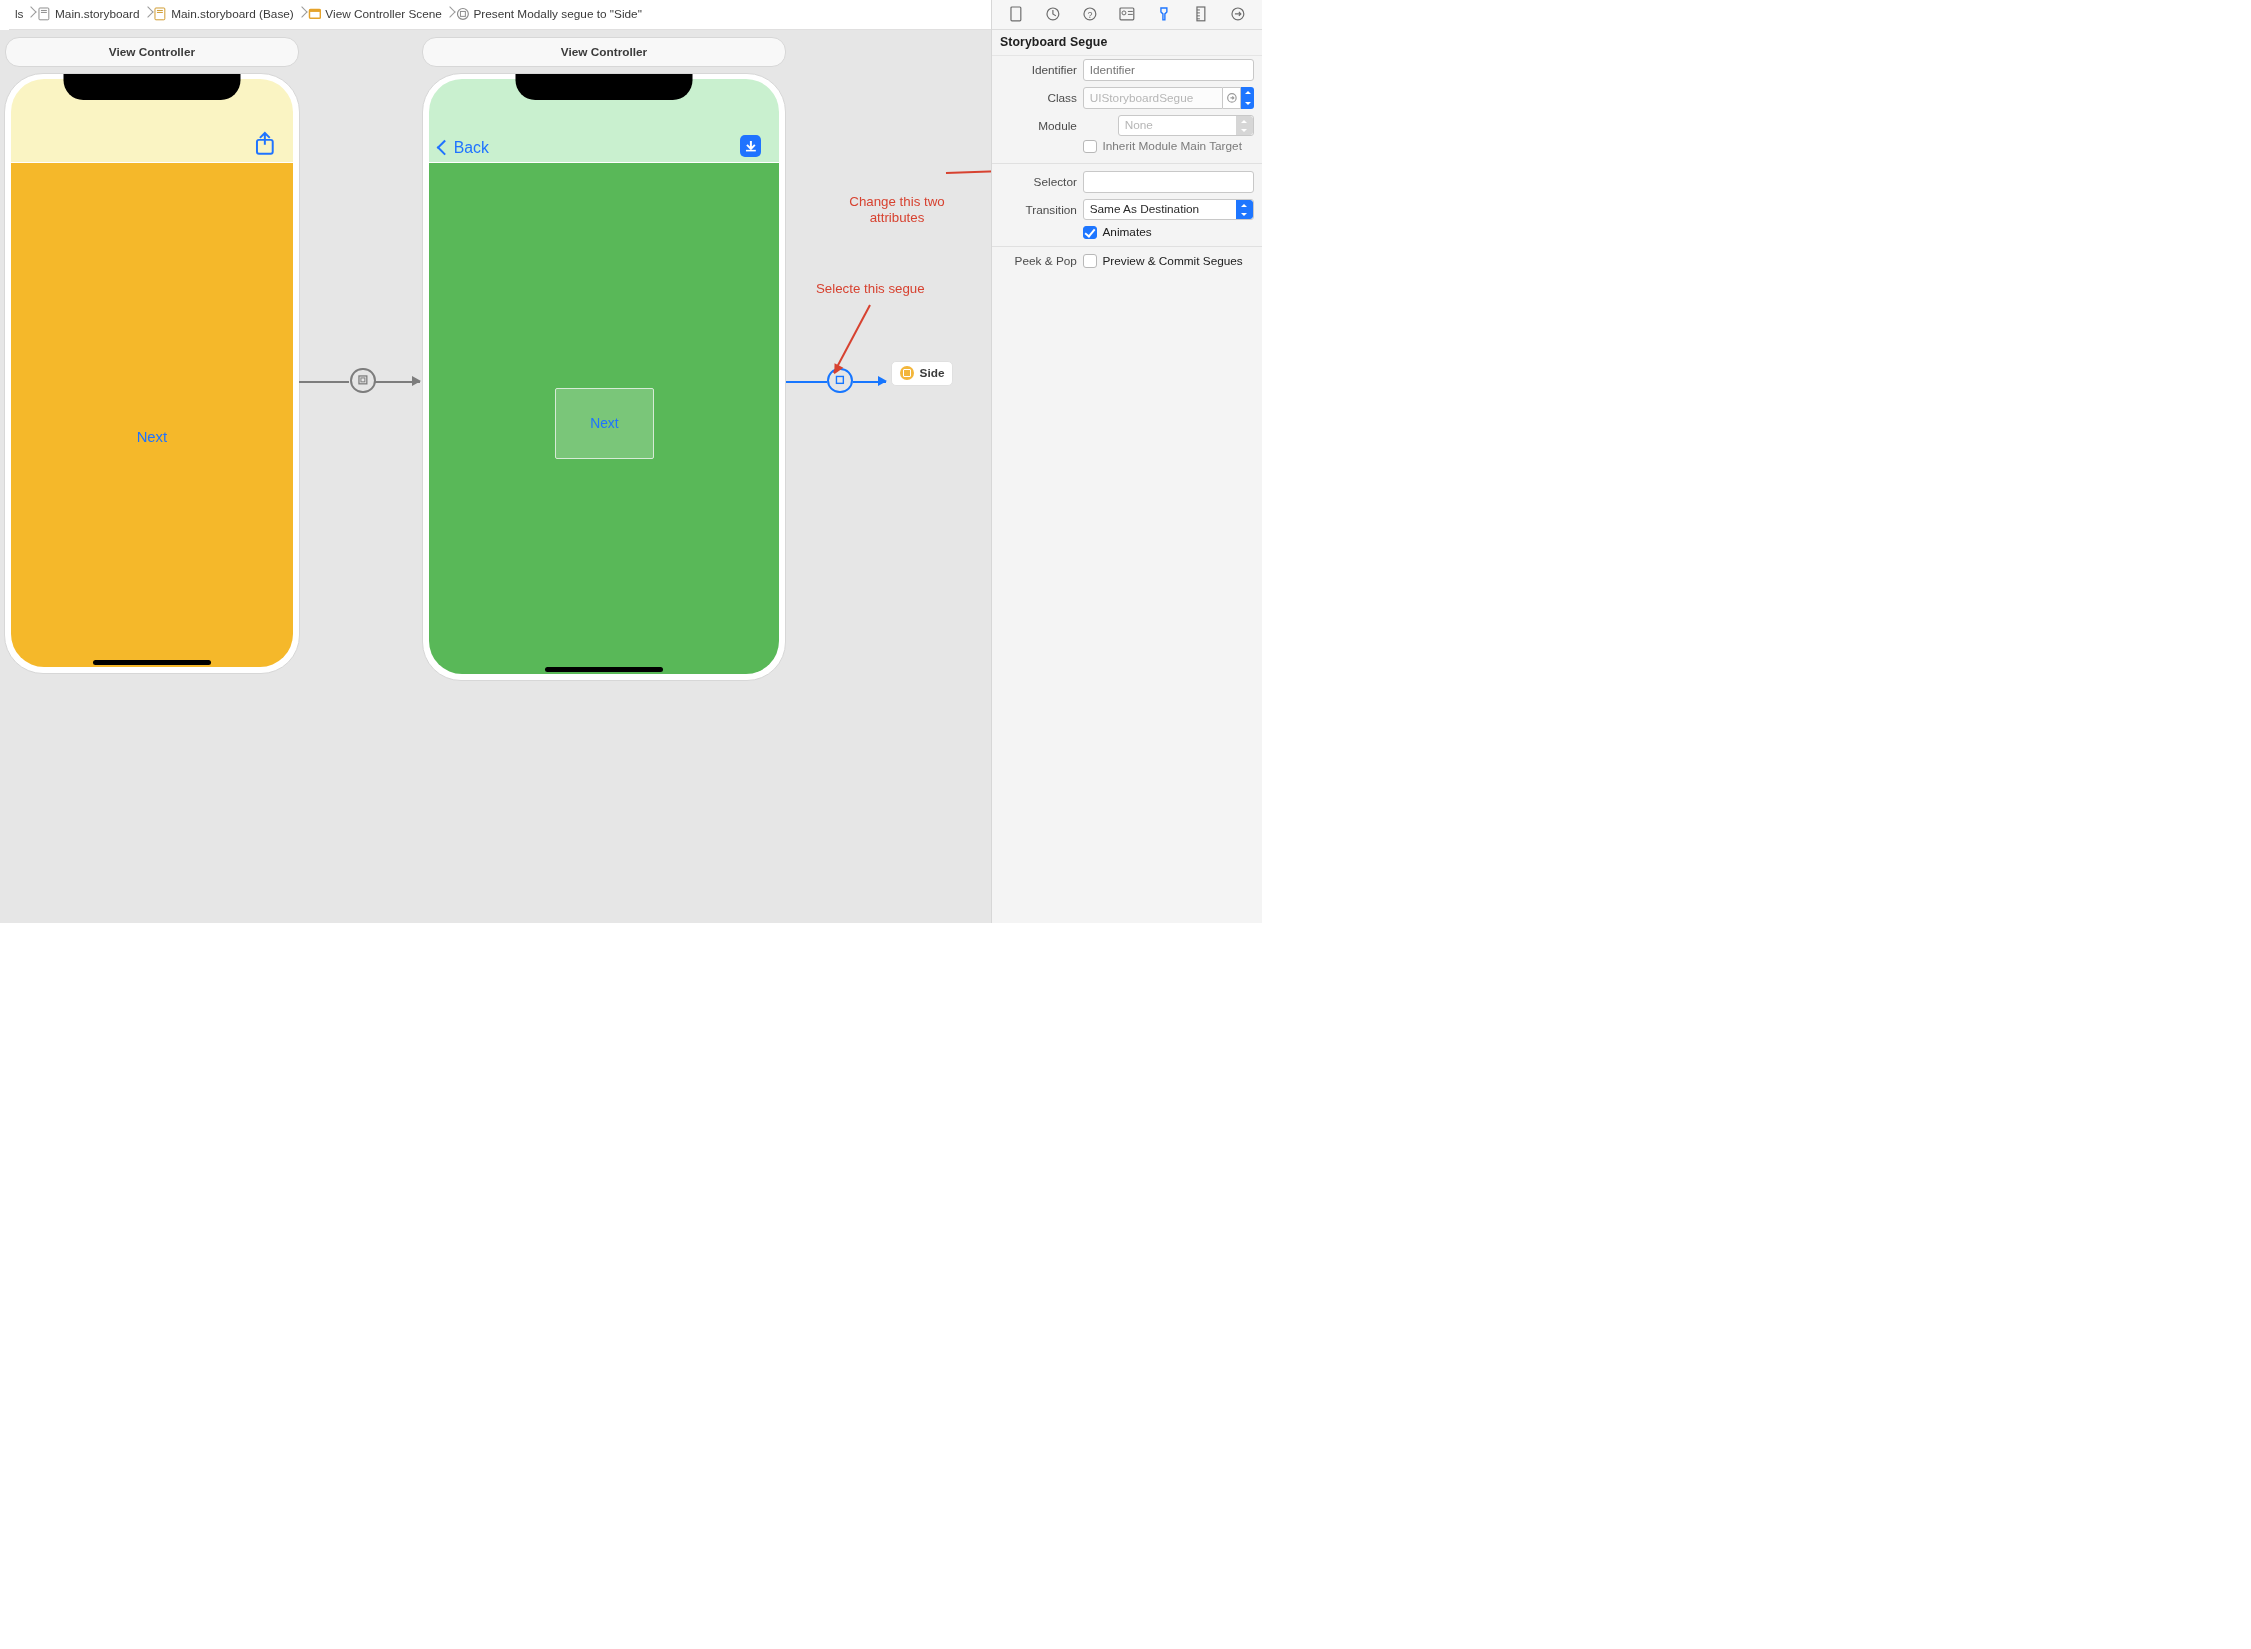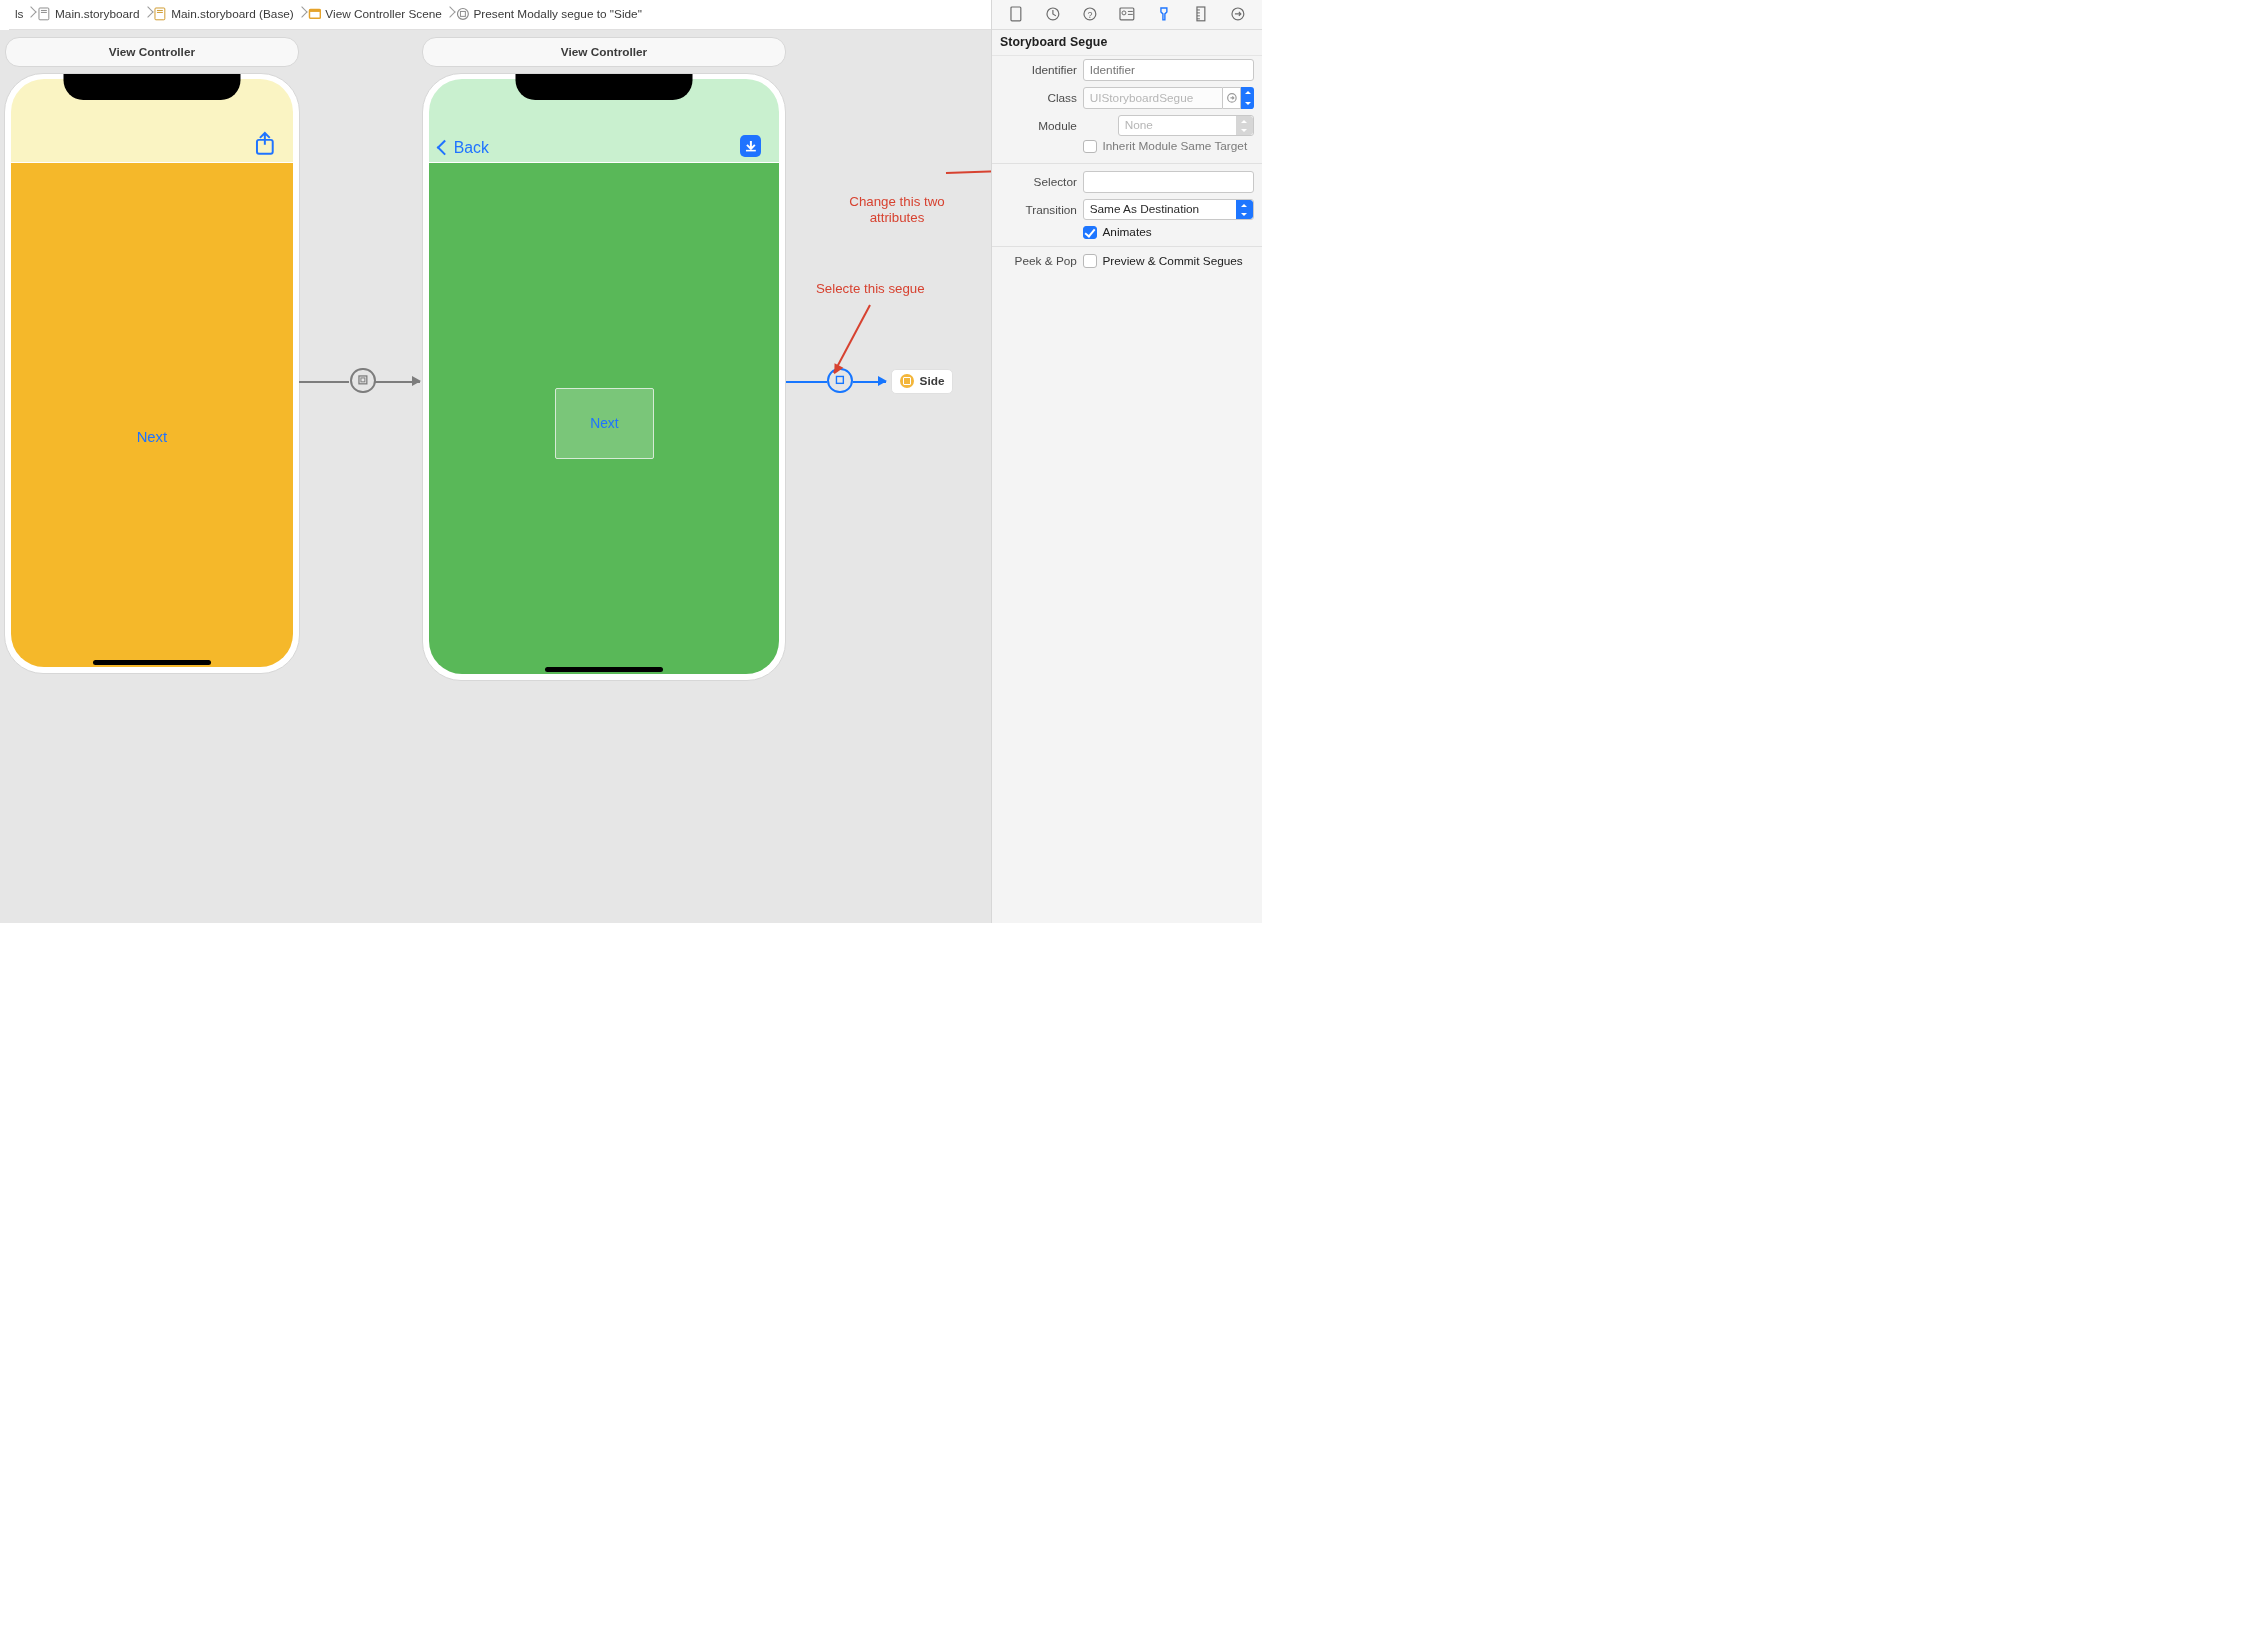--- a/index.html
+++ b/index.html
@@ -307,21 +307,21 @@
     background: rgba(255,255,255,0.20);
     border:1px solid #d6ebd6;
     border-radius:2px;
     display:flex;align-items:center;justify-content:center;
     color:#1f73ff;font-size:13.8px;
   }
 
   
   .side-chip {
     position:absolute;
-    left:891px; top:339px;
+    left:891px; top:331px;
     height: 25.6px;
     background:#fff; border:1px solid #e0e0e0;border-radius:4.9px;
     display:flex;align-items:center;gap:5.9px;
     padding:0 7.9px;
     font-size:11.8px;font-weight:600;color:#3b3b3b;
   }
   .side-chip .icon {
     width:13.8px;height:13.8px;border-radius:50%;
     background:#f3b63b;display:flex;align-items:center;justify-content:center;
   }
@@ -612,21 +612,21 @@
         <span>None</span>
         <span class="stepper" style="background:#d6d6d6"></span>
       </div>
     </div>
   </div>
 
   <div class="fieldrow" style="padding-top:0;padding-bottom:5.9px;">
     <div class="label"></div>
     <div class="control" style="display:flex;align-items:center;gap:5.9px;">
       <div class="chk"></div>
-      <span style="font-size:11.8px;color:#7b7b7b">Inherit Module Same Target</span>
+      <span style="font-size:11.8px;color:#7b7b7b">Inherit Module Main Target</span>
     </div>
   </div>
 
   <div class="divider"></div>
 
   <div class="fieldrow">
     <div class="label">Selector</div>
     <div class="control"><input class="text-input" style=""></div>
   </div>
 

